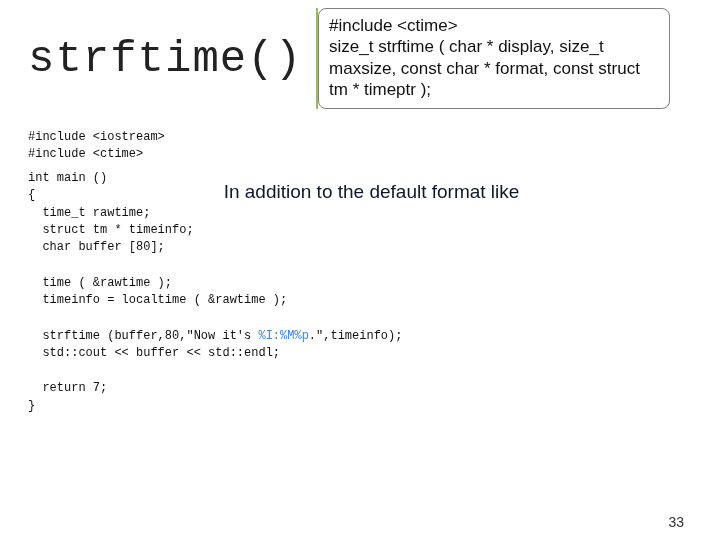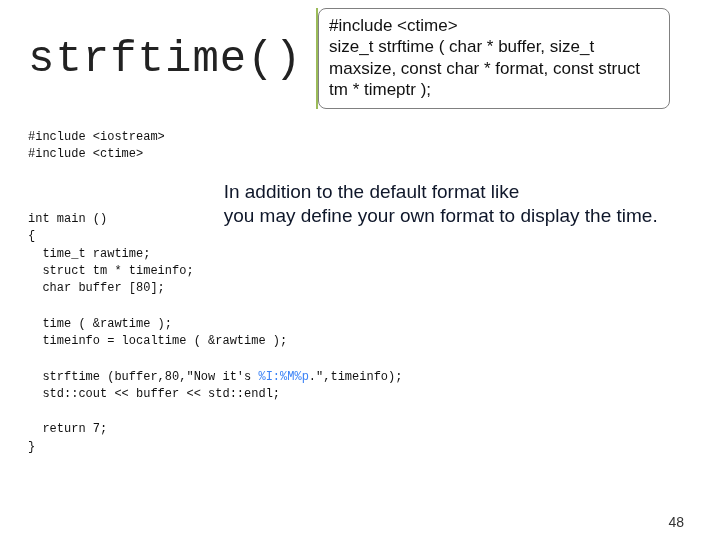--- a/index.html
+++ b/index.html
@@ -62,21 +62,20 @@
     color: #111;
   }
   .mid-row {
     display: flex;
     align-items: flex-start;
     gap: 30px;
     margin-top: 6px;
   }
   .mid-code {
     flex: 0 0 auto;
-    margin-top: 41px;
   }
   .note {
     font-family: Verdana, Geneva, sans-serif;
     font-size: 19px;
     line-height: 1.3;
     color: #0f172a;
     margin-top: 10px;
   }
   .fmt {
     color: #3b82f6;
@@ -95,46 +94,45 @@
 
 <div class="slide">
 
   <div class="top-row">
     <div class="title-wrap">
       <div class="title">strftime()</div>
     </div>
     <div class="accent-bar"></div>
     <div class="sig-box">
       <div>#include &lt;ctime&gt;</div>
-      <div>size_t strftime ( char * buffer, size_t maxsize, const char * format, const struct tm * timeptr );</div>
+      <div>size_t strftime ( char * display, size_t maxsize, const char * format, const struct tm * timeptr );</div>
     </div>
   </div>
 
   <div class="body">
 
     <div class="code">#include &lt;iostream&gt;
 #include &lt;ctime&gt;</div>
 
     <div class="mid-row">
       <div class="code mid-code">int main ()
 {
   time_t rawtime;
   struct tm * timeinfo;
   char buffer [80];</div>
       <div class="note">
         <div>In addition to the default format like</div>
-        <div>you may define your own format to display the time.</div>
       </div>
     </div>
 
     <div class="code" style="margin-top:18px">  time ( &amp;rawtime );
   timeinfo = localtime ( &amp;rawtime );</div>
 
     <div class="code" style="margin-top:18px"><span>  strftime (buffer,80,"Now it's </span><span class="fmt">%I:%M%p</span><span>.",timeinfo);
   std::cout &lt;&lt; buffer &lt;&lt; std::endl;</span></div>
 
     <div class="code" style="margin-top:18px">  return 7;
 }</div>
 
   </div>
 
-  <div class="page-num">48</div>
+  <div class="page-num">33</div>
 </div>
 
 </body></html>

